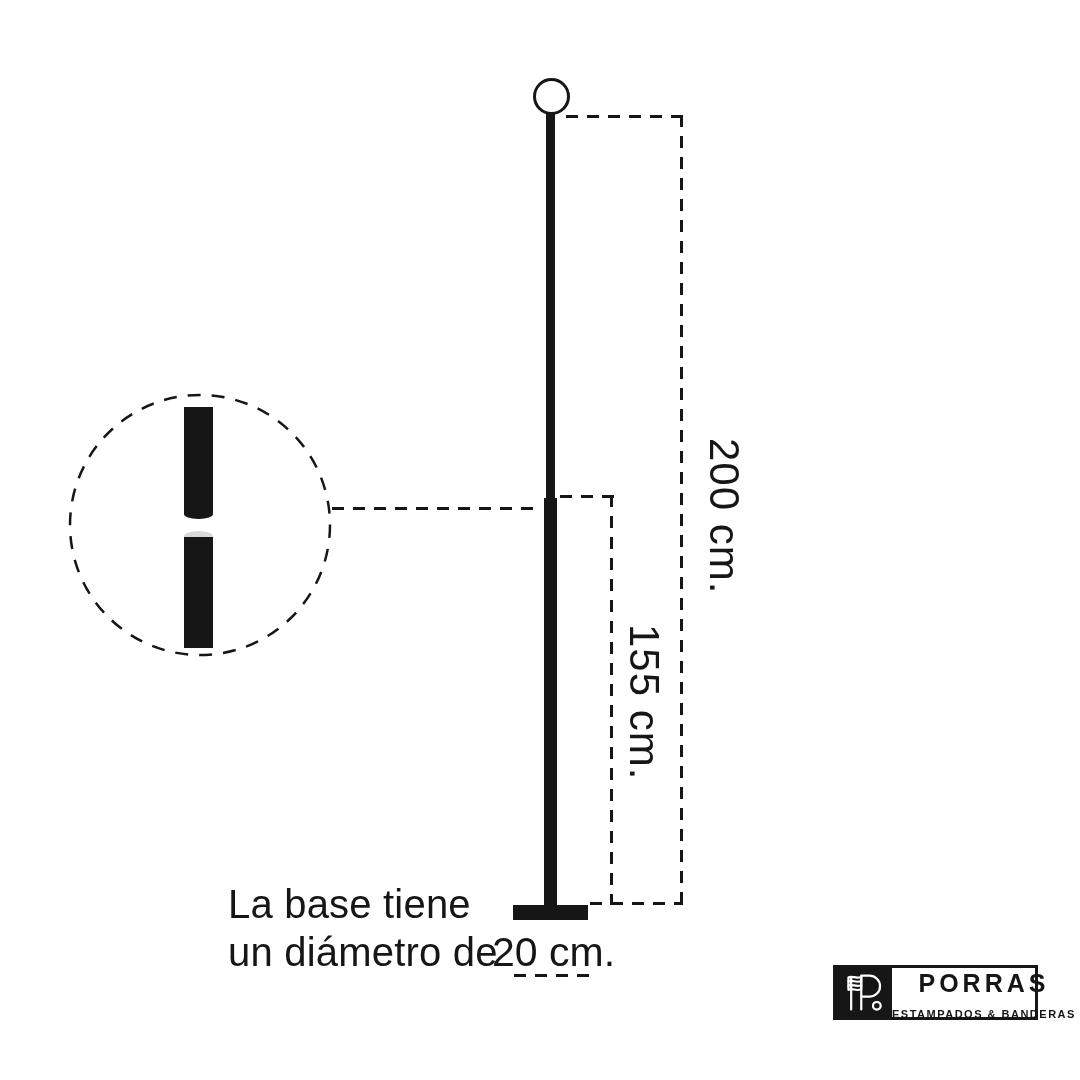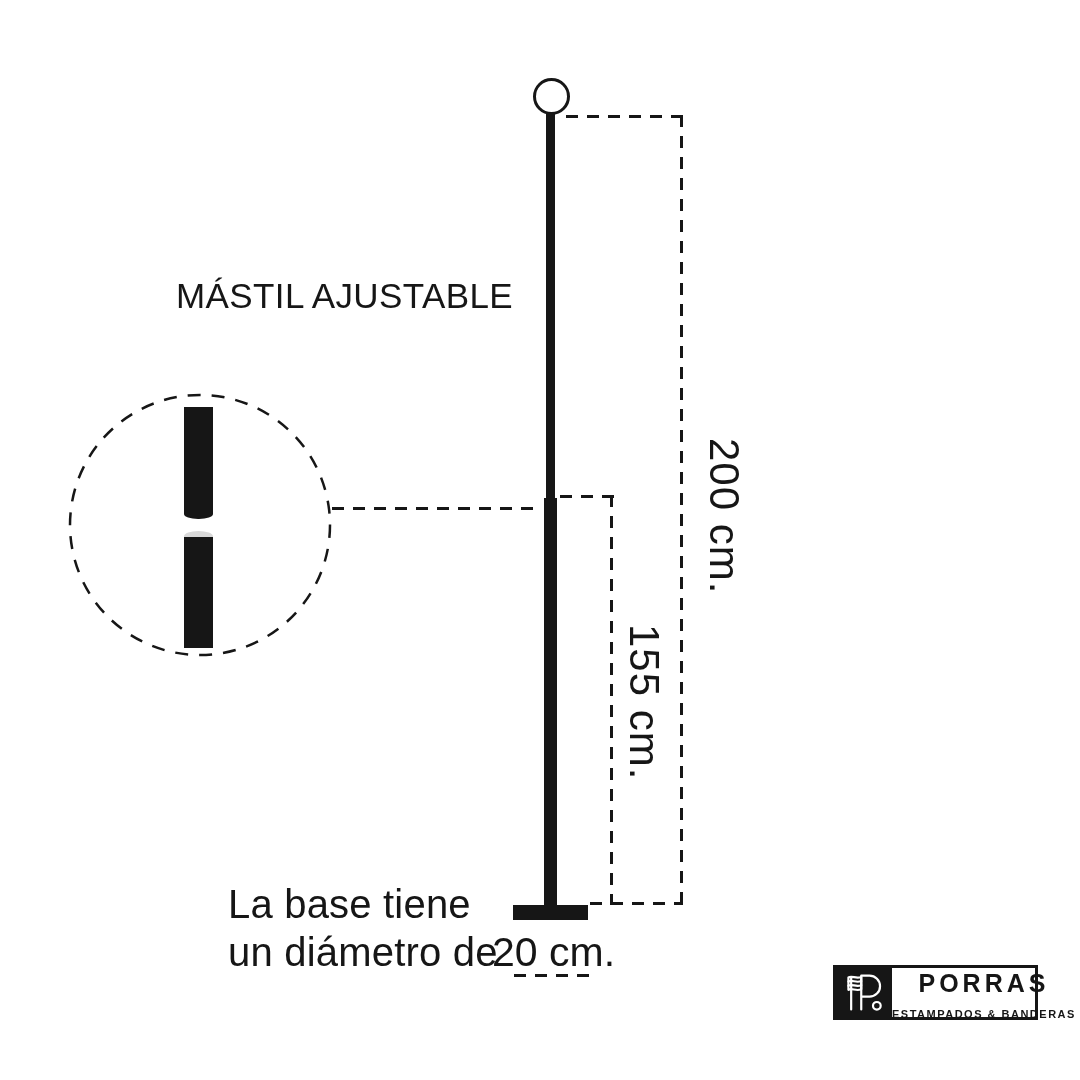--- a/index.html
+++ b/index.html
@@ -103,21 +103,20 @@
     letter-spacing:1.5px;line-height:1;
     margin-top:13px;white-space:nowrap;
   }
 </style>
 </head>
 <body>
 
 <div class="stage">
 
   <div class="abs mast-label">
-    <div>MÁSTIL AJUSTABLE</div>
   </div>
 
   <svg class="abs detail-circle-svg" width="268" height="268" viewBox="0 0 268 268">
     <circle cx="134" cy="134" r="130" fill="none" stroke="#161616" stroke-width="2.5" stroke-dasharray="13 11"></circle>
   </svg>
   <div class="abs seg seg-upper"></div>
   <div class="abs seg-ellipse"></div>
   <div class="abs seg seg-lower"></div>
 
   <div class="abs hdash connector-line"></div>

